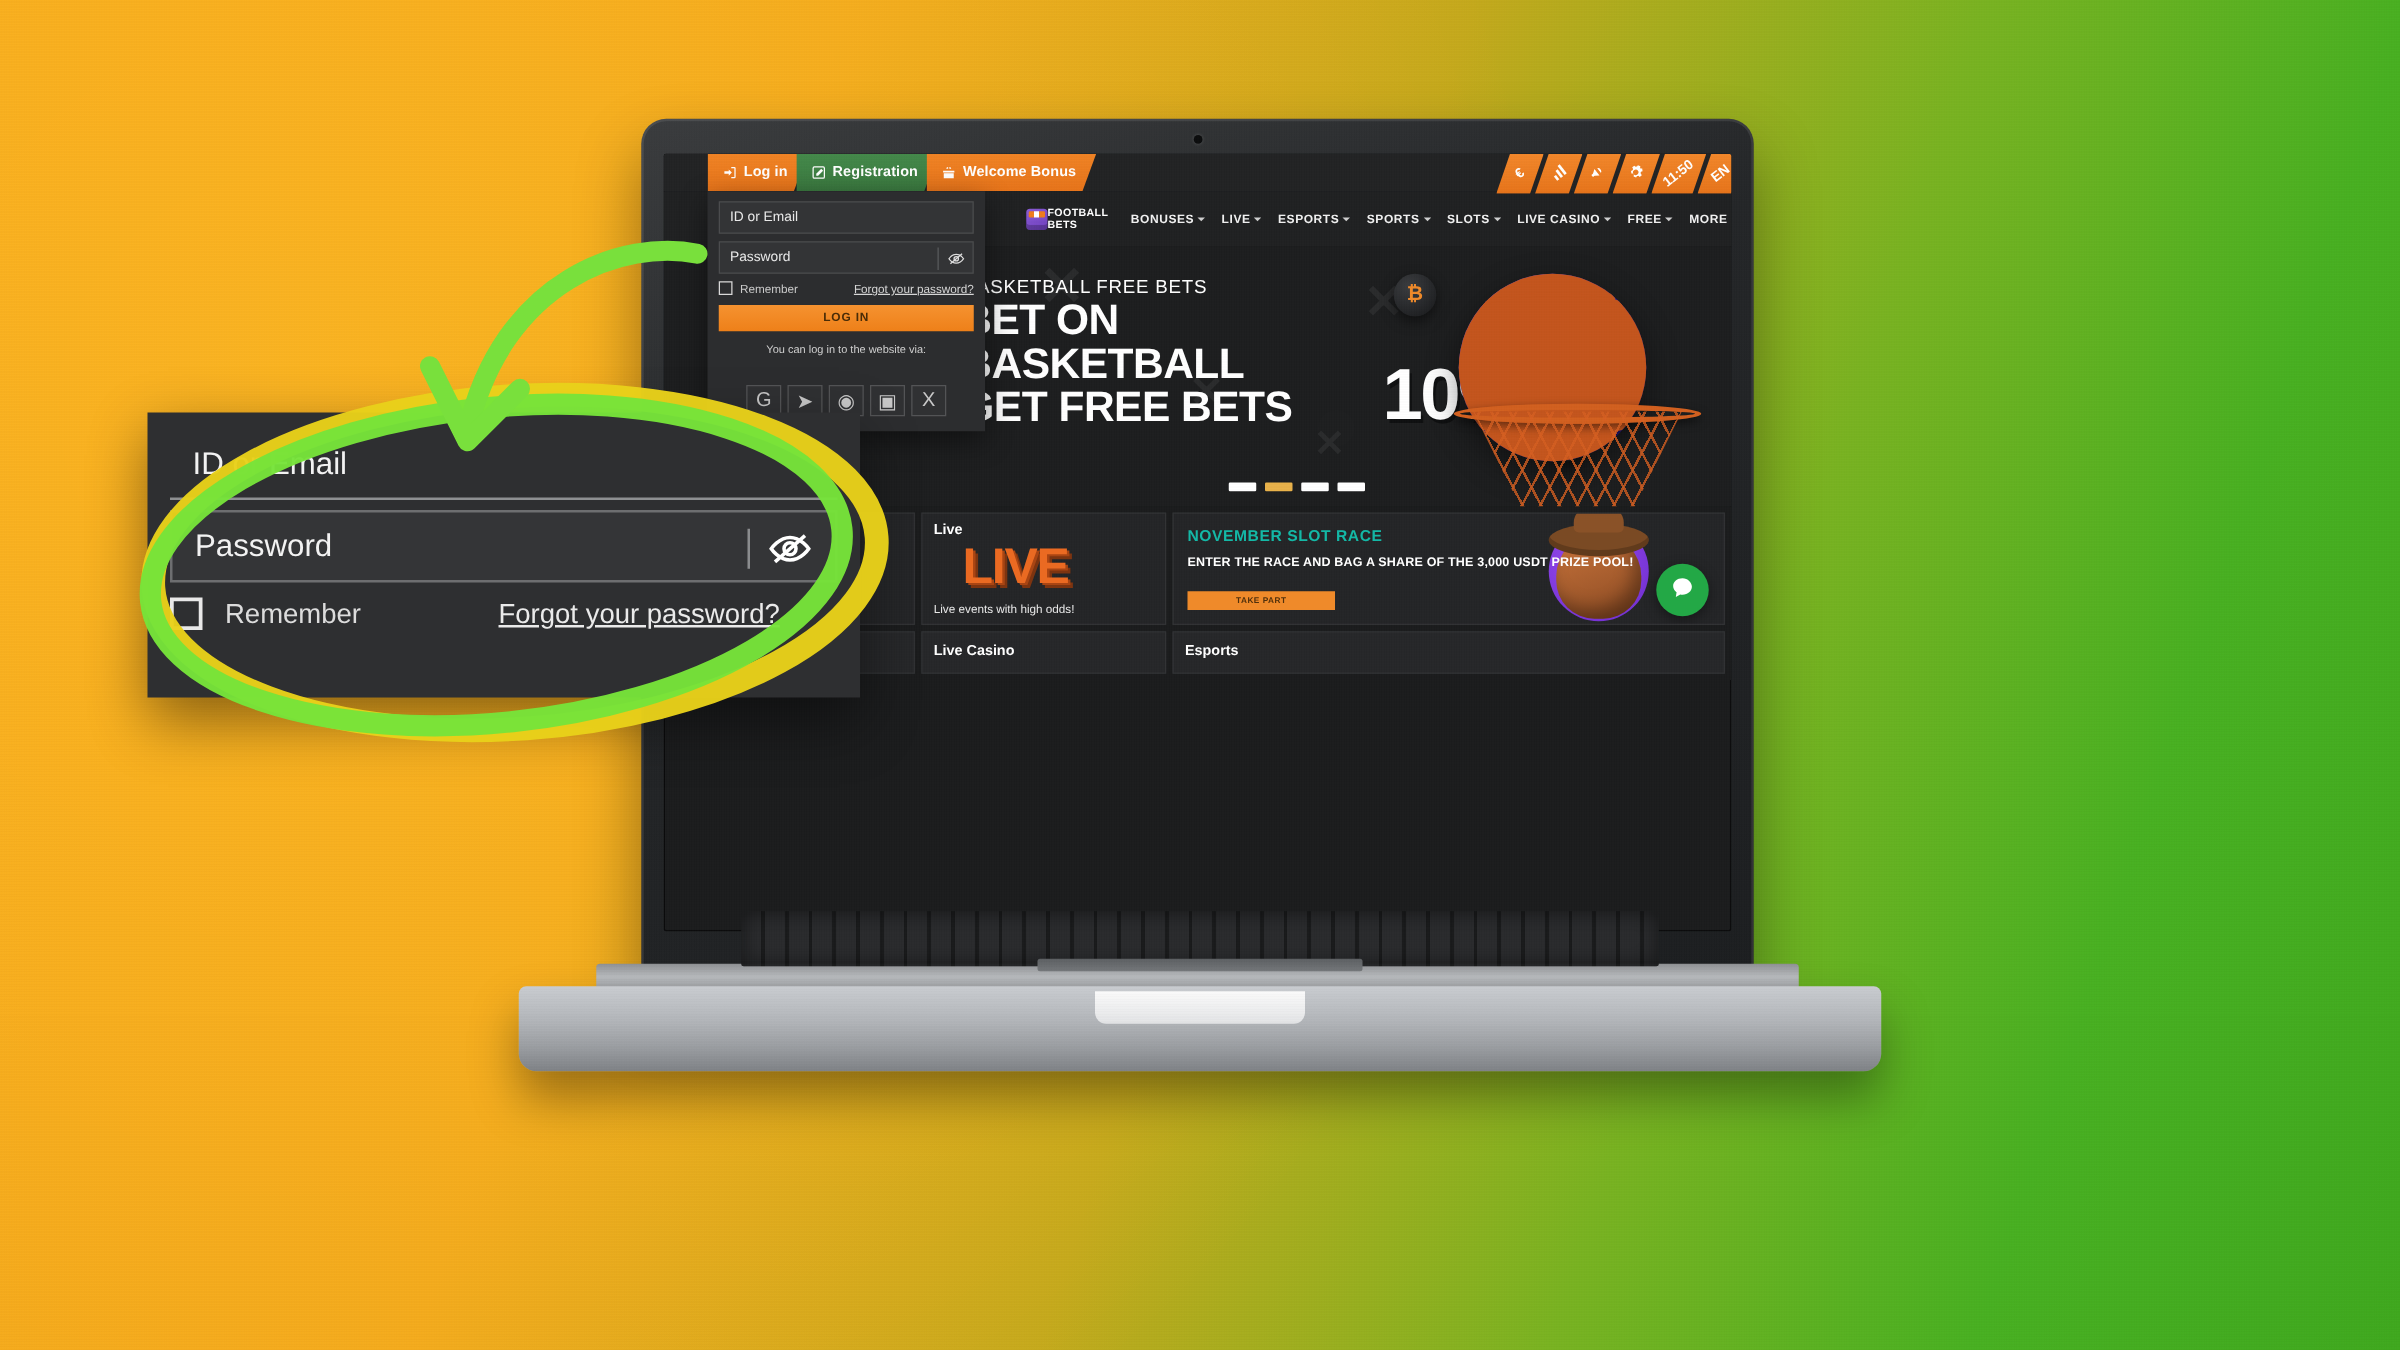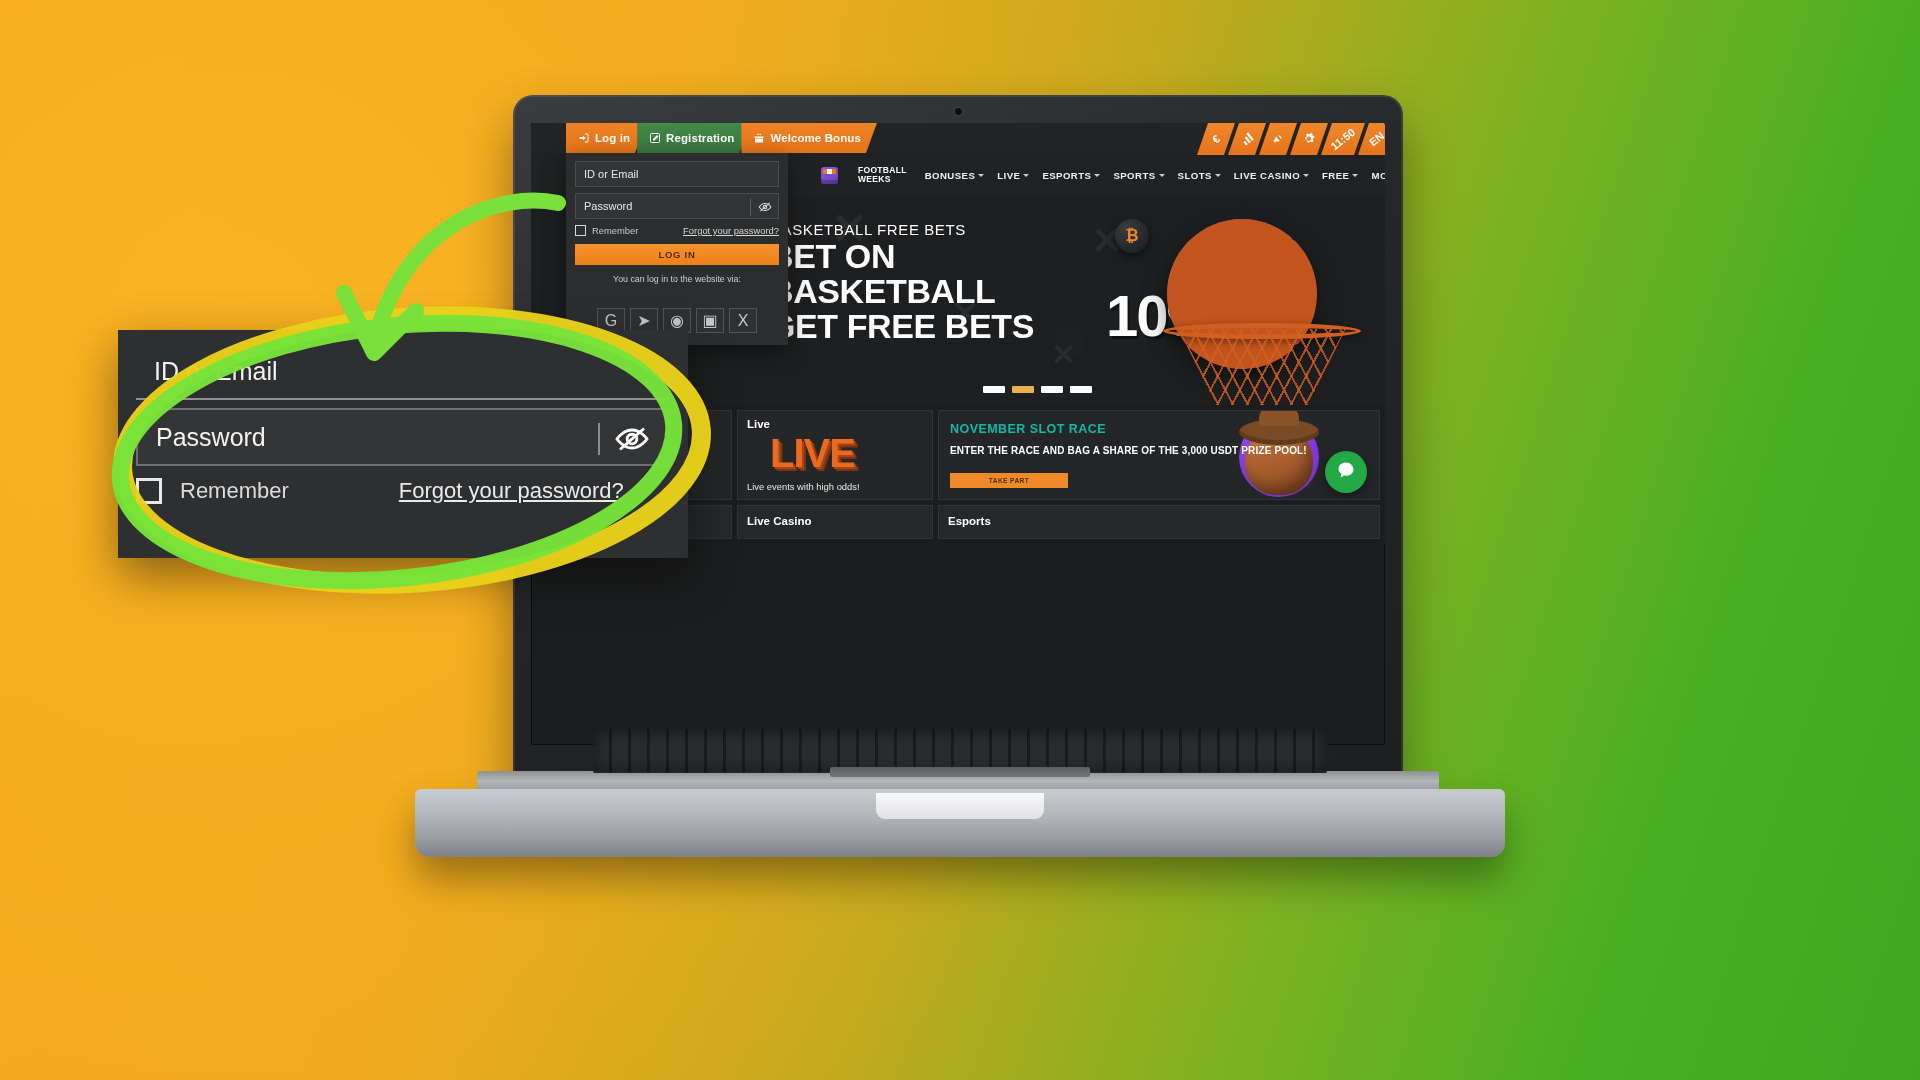--- a/index.html
+++ b/index.html
@@ -58,21 +58,21 @@
     margin-right:-7px; color:#fff; display:flex; align-items:center; justify-content:center;
     font-size:11px; font-weight:700; cursor:pointer;
     clip-path: polygon(11px 0, 100% 0, calc(100% - 11px) 100%, 0 100%);
     transform:skewX(0deg);
   }
   .utab span{ display:inline-block; transform:rotate(-38deg); white-space:nowrap; }
   .utab.wide{ width:44px; }
 
   
   .navbar{ height:44px; background:#202122; display:flex; align-items:center; padding-left:290px; }
-  .logo{ display:flex; align-items:flex-end; gap:20px; margin-right:18px; }
+  .logo{ display:flex; align-items:flex-end; gap:0; margin-right:18px; }
   .logo .mark{
     width:17px; height:17px; border-radius:3px;
     background:linear-gradient(150deg,#8a5bd6,#6f3fbe);
     position:relative; box-shadow:inset 0 -4px 0 rgba(0,0,0,.22);
   }
   .logo .mark::before{
     content:""; position:absolute; left:2px; top:2px; width:13px; height:5px;
     background:linear-gradient(90deg,#ef7c1e 0 33%, #fff 33% 66%, #ef7c1e 66% 100%);
     border-radius:1px;
   }
@@ -315,21 +315,21 @@
             <span>EN</span>
           </div>
         </div>
       </div>
 
       <div class="navbar">
         <div class="logo">
           <div class="mark"></div>
           <div>
             <div class="lt">FOOTBALL</div>
-            <div class="lt">WEEKS</div>
+            <div class="lt">BETS</div>
           </div>
         </div>
         <div class="navlist">
           <a>
               <span>BONUSES</span>
               <i class="caret"></i>
             </a>
           <a>
               <span>LIVE</span>
               <i class="caret"></i>

